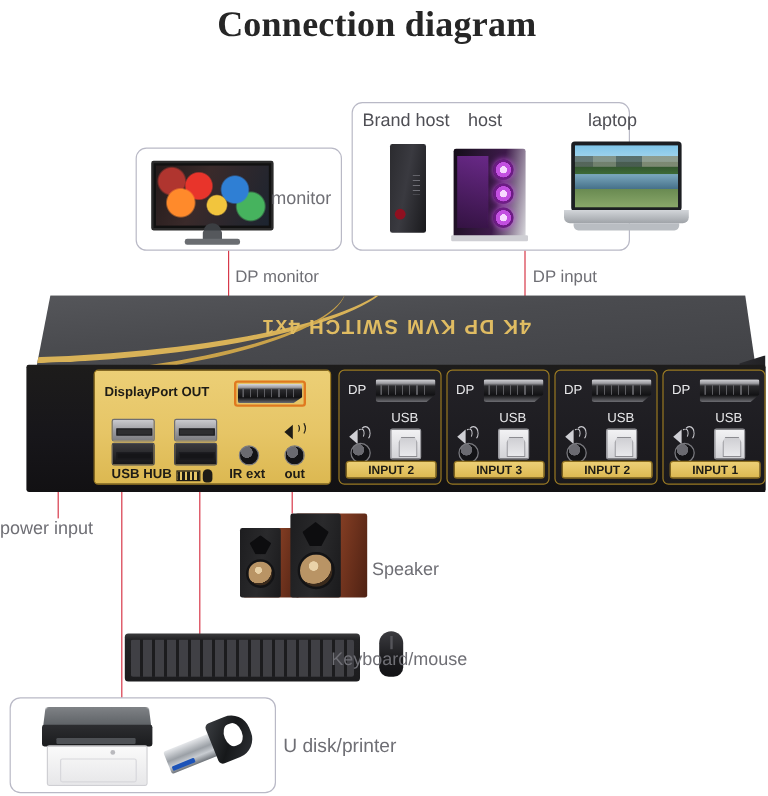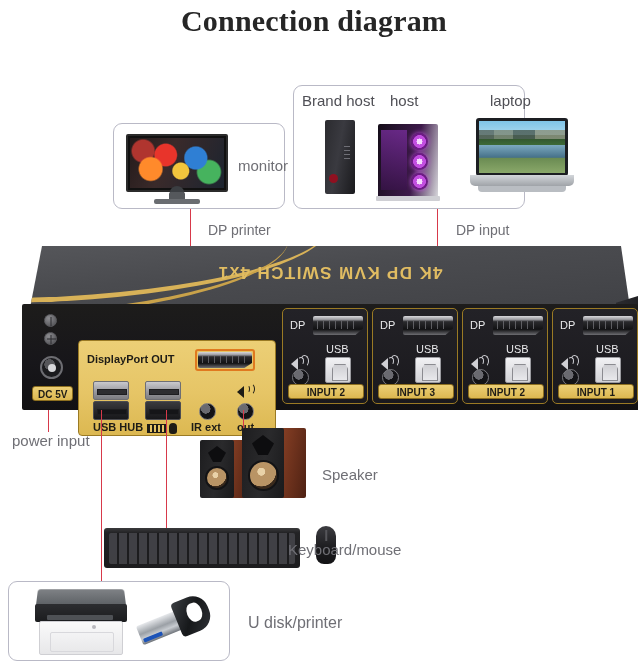--- a/index.html
+++ b/index.html
@@ -26,21 +26,20 @@
     border: 1px solid #b9b9c6;
     border-radius: 9px;
     background: #fff;
   }
 
   .cap {
     position: absolute;
     color: #6f6f75;
     font-weight: 300;
     white-space: nowrap;
-    margin-left: 12px;
   }
 
   
   .vline { position: absolute; width: 1px; background: #d7394a; }
 
   
   #monitor-box { left: 113px; top: 123px; width: 172px; height: 86px; }
   .mon-screen {
     position: absolute; left: 12px; top: 10px; width: 102px; height: 58px;
     background: #111; border: 2px solid #2b2b2b; border-radius: 2px;
@@ -162,21 +161,21 @@
   .dcjack{ position:absolute; left:10px; top:44px; width:23px; height:23px; border-radius:50%;
     background: radial-gradient(circle at 40% 34%, #56565a 0 30%, #1b1b1e 32% 100%);
     border:2px solid #6d6d72; }
   .dcjack::after{ content:""; position:absolute; left:50%; top:50%; width:8px; height:8px;
     background:#d7d7da; border-radius:50%; transform:translate(-50%,-50%); }
 
   
   .gold-panel{
     position:absolute; left:56px; top:4px; width:198px; height:96px;
     background: linear-gradient(180deg,#eccf76 0%, #e6c566 55%, #dcb851 100%);
-    border:1px solid #9a7a24; border-radius:4px;margin-top:32px;
+    border:1px solid #9a7a24; border-radius:4px;
   }
   .gp-label{ position:absolute; font-size:11px; font-weight:700; color:#1e1c16; white-space:nowrap; }
 
   .dpout-frame{
     position:absolute; left:116px; top:8px; width:60px; height:22px;
     border:2px solid #e0791f; border-radius:3px; padding:1px;
     background:#e6c566;
   }
   .dp-port{
     position:relative; width:100%; height:100%;
@@ -370,41 +369,35 @@
         <div class="lid-art"></div>
       </div>
       <div class="lbase"></div>
       <div class="lbase2"></div>
     </div>
   </div>
 
   <div class="vline" style="left:190px; top:209px; height:47px;"></div>
   <div class="vline" style="left:437px; top:209px; height:110px;"></div>
 
-  <div class="cap lbl-dpout">DP printer</div>
+  <div class="cap lbl-dpout">DP monitor</div>
   <div class="cap lbl-dpin">DP input</div>
 
   <div id="kvm">
 
     <div class="kvm-top">
       <div class="swoosh1"></div>
       <div class="swoosh2"></div>
       <div class="brand">4K DP KVM SWITCH 4x1</div>
     </div>
 
     <div class="kvm-right3d"></div>
 
     <div class="kvm-face">
 
-      <div class="pow-bay">
-        <div class="screw s1"></div>
-        <div class="screw s2"></div>
-        <div class="dcjack"></div>
-        <div class="tag" style="left:2px; top:74px;">DC 5V</div>
-      </div>
 
       <div class="gold-panel">
         <div class="gp-label" style="left:8px; top:12px;">DisplayPort OUT</div>
 
         <div class="dpout-frame">
           <div class="dp-port"></div>
         </div>
 
         <div class="usb-a" style="left:14px; top:40px;"></div>
         <div class="usb-a dark" style="left:14px; top:60px;"></div>

